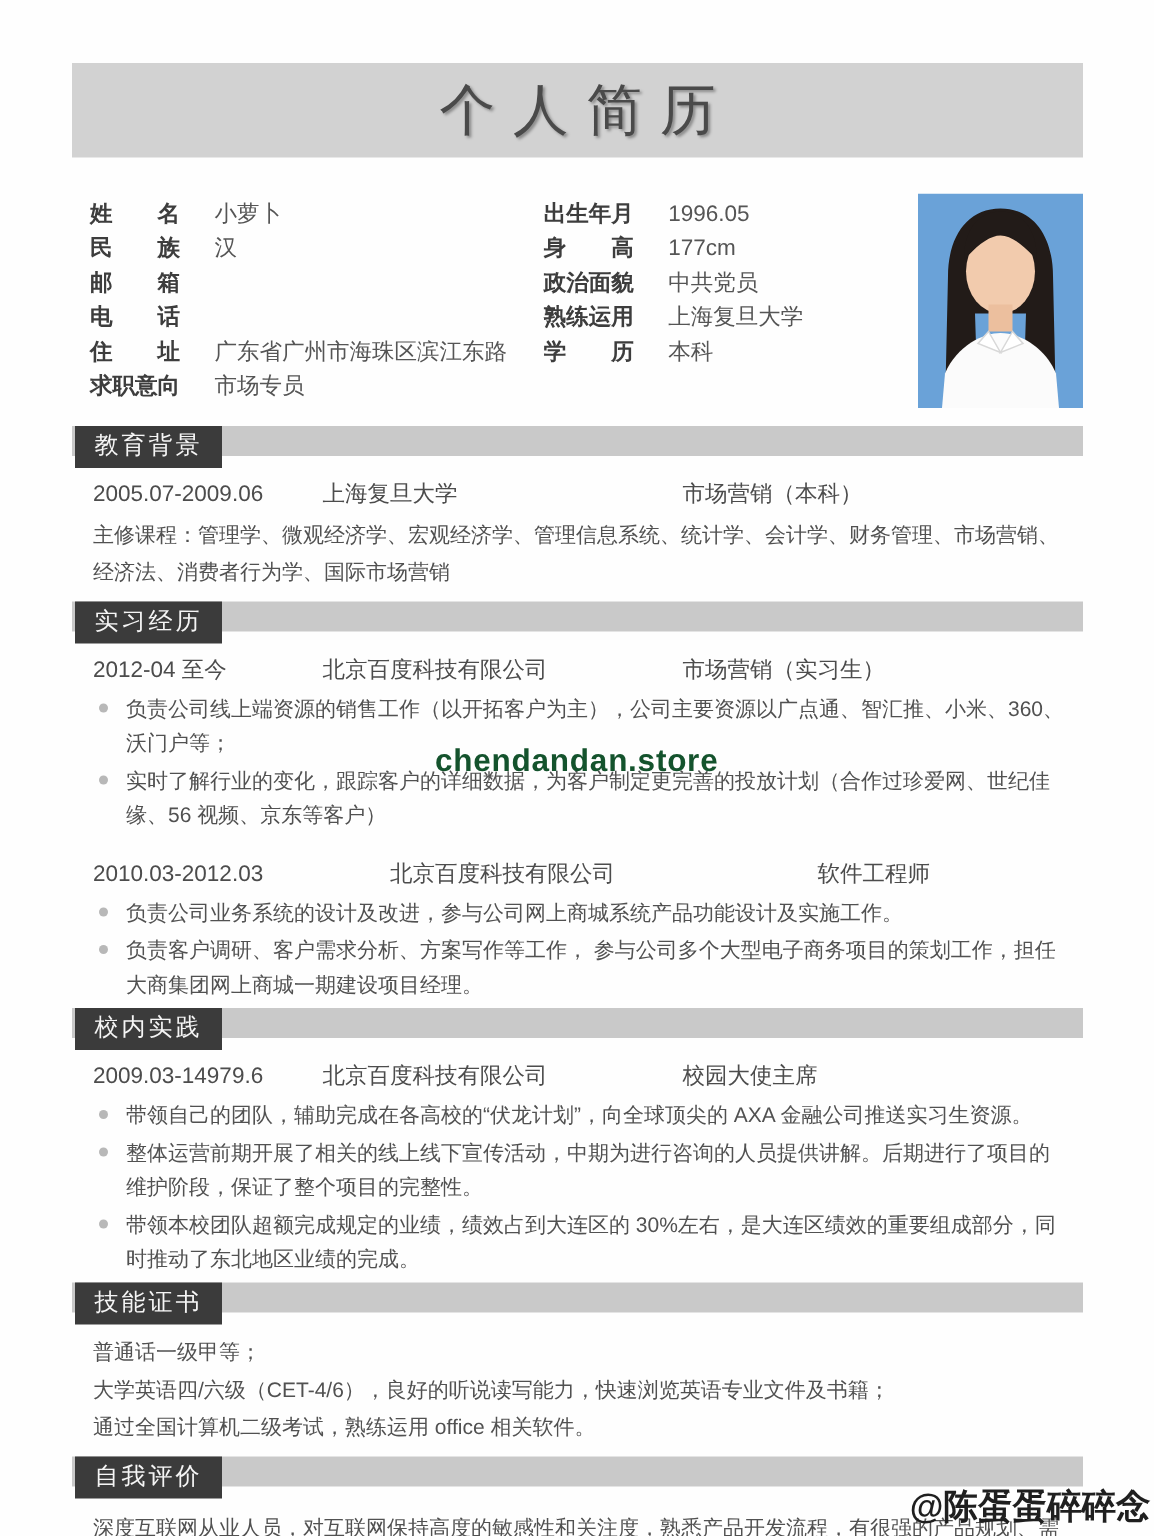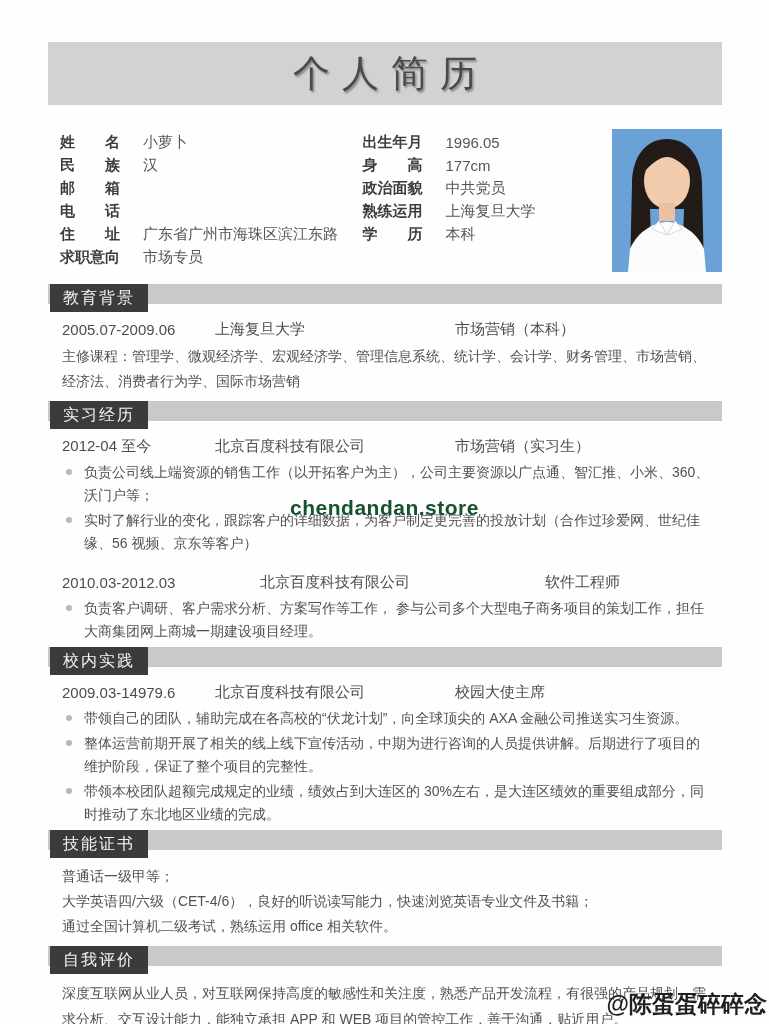--- a/index.html
+++ b/index.html
@@ -173,20 +173,21 @@
       <ul class="bullets">
         <li><span class="bullet-dot"></span><span>负责公司线上端资源的销售工作（以开拓客户为主），公司主要资源以广点通、智汇推、小米、360、沃门户等；</span></li>
         <li><span class="bullet-dot"></span><span>实时了解行业的变化，跟踪客户的详细数据，为客户制定更完善的投放计划（合作过珍爱网、世纪佳缘、56 视频、京东等客户）</span></li>
       </ul>
       <div class="exp-row mt6">
         <span class="exp-date">2010.03-2012.03</span>
         <span class="exp-org">北京百度科技有限公司</span>
         <span class="exp-role">软件工程师</span>
       </div>
       <ul class="bullets">
+        <li><span class="bullet-dot"></span><span>负责公司业务系统的设计及改进，参与公司网上商城系统产品功能设计及实施工作。</span></li>
         <li><span class="bullet-dot"></span><span>负责客户调研、客户需求分析、方案写作等工作， 参与公司多个大型电子商务项目的策划工作，担任大商集团网上商城一期建设项目经理。</span></li>
       </ul>
     </div>
 
     <div class="section-bar">
       <span class="section-badge">校内实践</span>
     </div>
     <div class="section-body">
       <div class="exp-row">
         <span class="exp-date">2009.03-14979.6</span>

